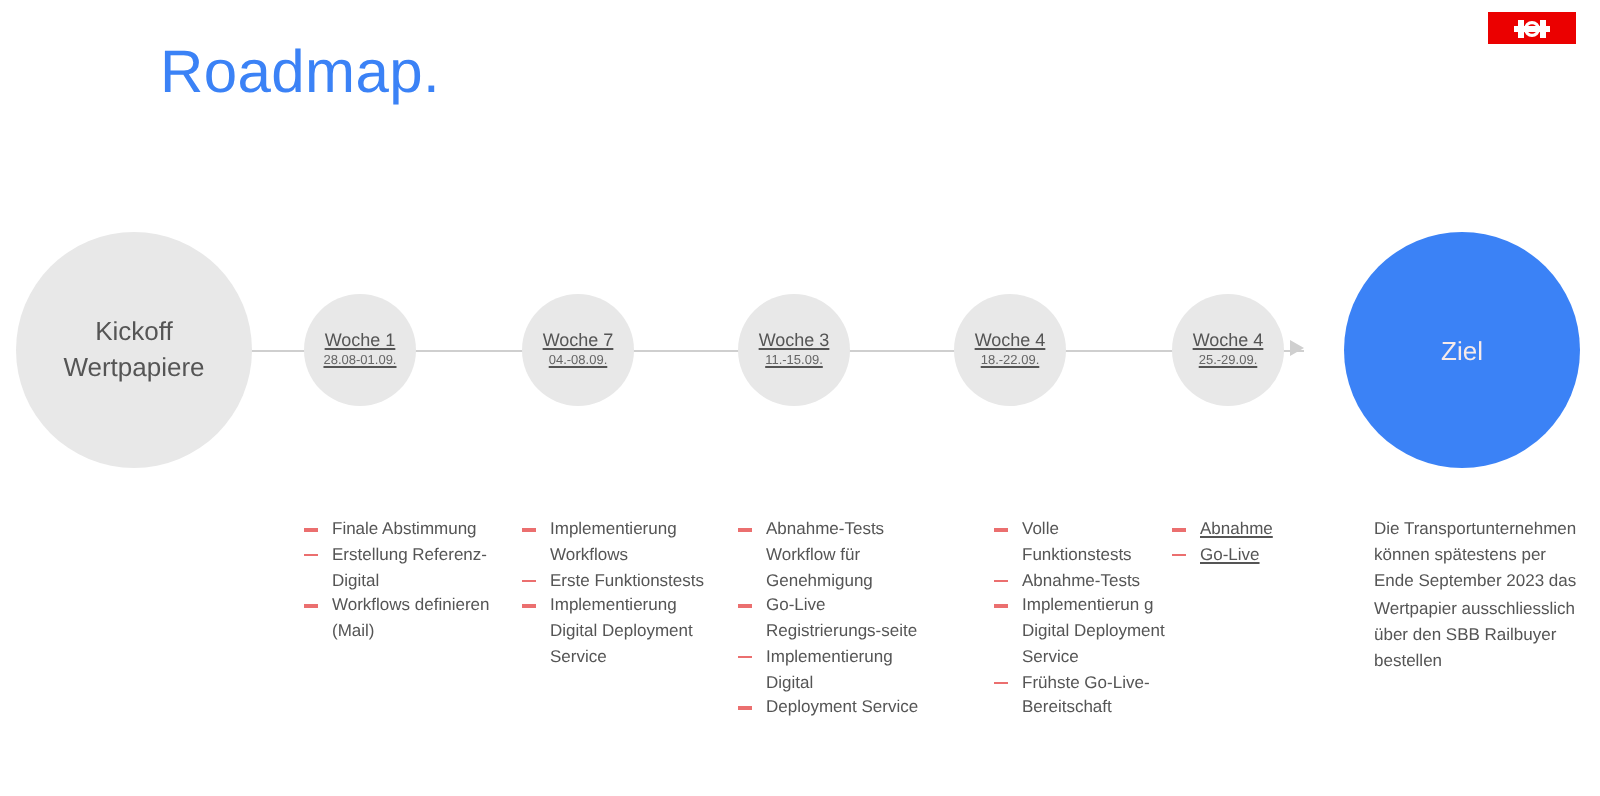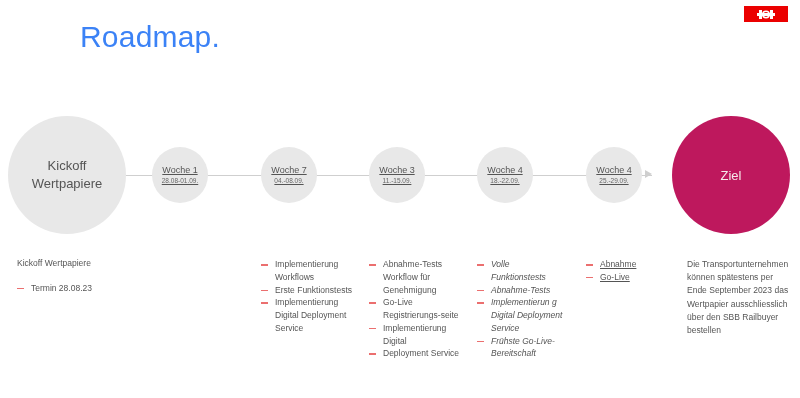--- a/index.html
+++ b/index.html
@@ -93,21 +93,21 @@
     width: 56px;
     height: 56px;
     background: #e8e8e8;
     top: 34px;
     color: #555555;
     text-decoration: underline;
   }
   .node.goal {
     width: 118px;
     height: 118px;
-    background: #be185d;
+    background: #3b82f6;
     top: 3px;
     left: 672px;
     color: #f6eaea;
     font-size: 13px;
   }
   .node .wk-label {
     font-size: 9px;
     line-height: 1.25;
   }
   .node .wk-date {
@@ -210,46 +210,47 @@
     <div class="wk-date">25.-29.09.</div>
   </div>
 
   <div class="node goal">
     <div>Ziel</div>
   </div>
 </div>
 
 <div class="columns">
 
-  <div class="col" style="left:17px; width:115px;">
-    <div class="col-head">Kickoff Wertpapiere</div>
-    <ul class="bullets">
-      <li>Termin 28.08.23</li>
-    </ul>
-  </div>
-
+
+  <div class="col" style="left:152px; width:100px;">
+    <ul class="bullets">
+      <li>Finale Abstimmung</li>
+      <li>Erstellung Referenz-Digital</li>
+      <li>Workflows definieren (Mail)</li>
+    </ul>
+  </div>
 
   <div class="col" style="left:261px; width:95px;">
     <ul class="bullets">
       <li>Implementierung Workflows</li>
       <li>Erste Funktionstests</li>
       <li>Implementierung Digital Deployment Service</li>
     </ul>
   </div>
 
   <div class="col" style="left:369px; width:95px;">
     <ul class="bullets">
       <li>Abnahme-Tests Workflow für Genehmigung</li>
       <li>Go-Live Registrierungs-seite</li>
       <li>Implementierung Digital</li>
       <li>Deployment Service</li>
     </ul>
   </div>
 
-  <div class="col" style="left:477px; width:88px;font-style:italic;">
+  <div class="col" style="left:497px; width:88px;">
     <ul class="bullets">
       <li>Volle Funktionstests</li>
       <li>Abnahme-Tests</li>
       <li>Implementierun g Digital Deployment Service</li>
       <li>Frühste Go-Live-Bereitschaft</li>
     </ul>
   </div>
 
   <div class="col" style="left:586px; width:90px;text-decoration:underline;">
     <ul class="bullets">

